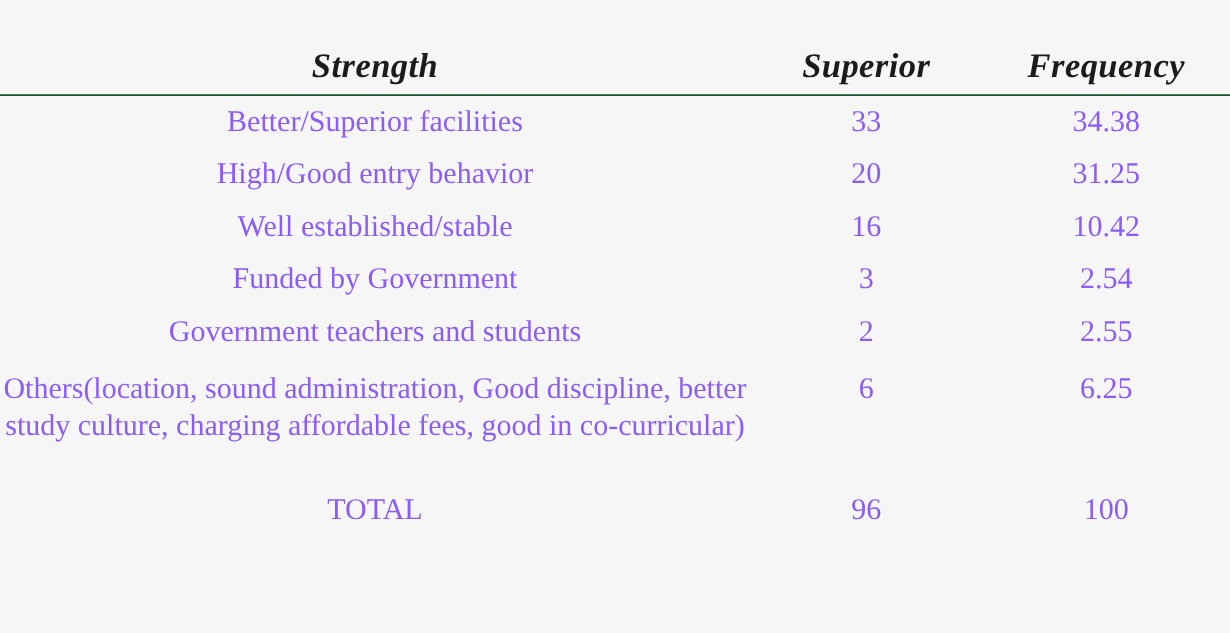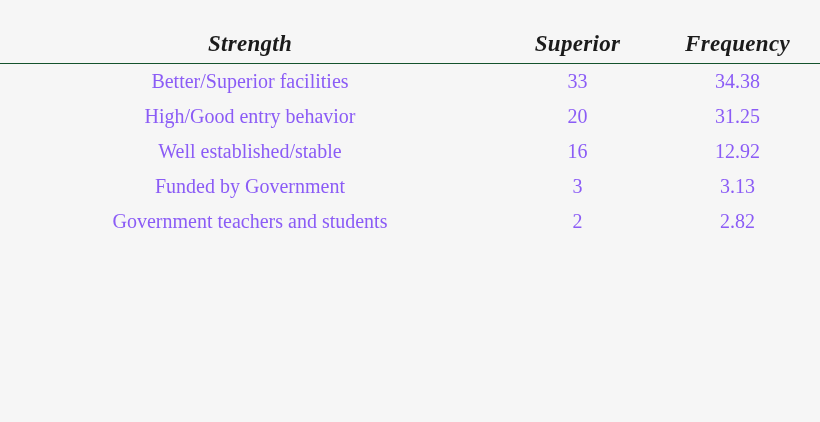--- a/index.html
+++ b/index.html
@@ -87,27 +87,37 @@
         <td class="cell-percentage">34.38</td>
       </tr>
       <tr class="data-row">
         <td class="cell-strength">High/Good entry behavior</td>
         <td class="cell-frequency">20</td>
         <td class="cell-percentage">31.25</td>
       </tr>
       <tr class="data-row">
         <td class="cell-strength">Well established/stable</td>
         <td class="cell-frequency">16</td>
-        <td class="cell-percentage">12.92</td>
+        <td class="cell-percentage">10.42</td>
       </tr>
       <tr class="data-row">
         <td class="cell-strength">Funded by Government</td>
         <td class="cell-frequency">3</td>
-        <td class="cell-percentage">3.13</td>
+        <td class="cell-percentage">2.54</td>
       </tr>
       <tr class="data-row">
         <td class="cell-strength">Government teachers and students</td>
         <td class="cell-frequency">2</td>
-        <td class="cell-percentage">2.82</td>
+        <td class="cell-percentage">2.55</td>
+      </tr>
+      <tr class="others-row">
+        <td class="cell-strength">Others(location, sound administration, Good discipline, better study culture, charging affordable fees, good in co-curricular)</td>
+        <td class="cell-frequency">6</td>
+        <td class="cell-percentage">6.25</td>
+      </tr>
+      <tr class="total-row">
+        <td class="cell-strength">TOTAL</td>
+        <td class="cell-frequency">96</td>
+        <td class="cell-percentage">100</td>
       </tr>
     </tbody>
   </table>
 </div>
 
 </body></html>

